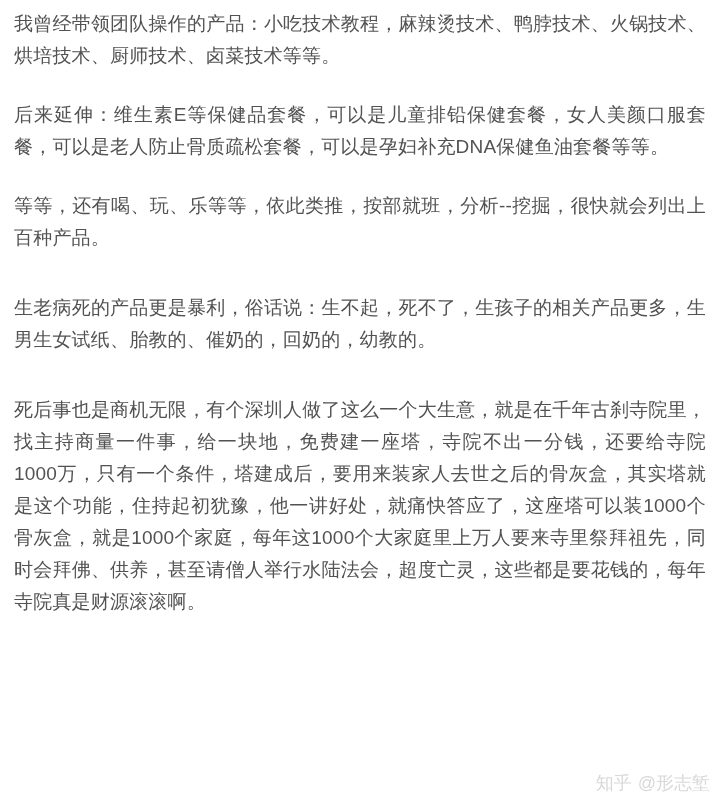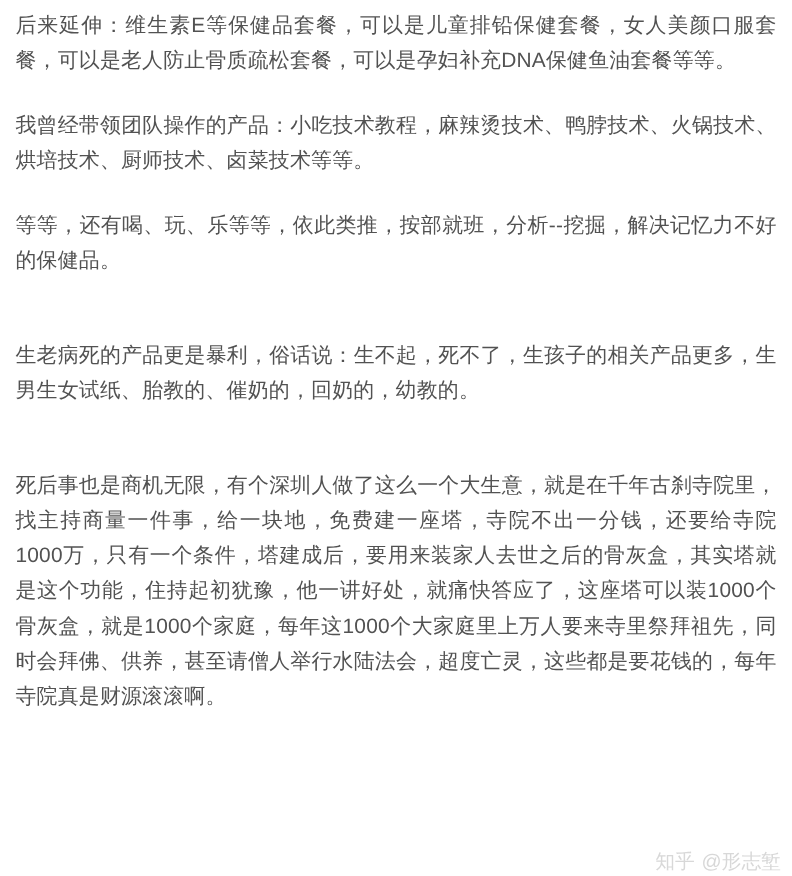--- a/index.html
+++ b/index.html
@@ -19,42 +19,42 @@
     color: #525252;
     font-size: 19px;
     line-height: 32px;
     text-align: justify;
   }
   .article p {
     margin: 0 0 27px 0;
     letter-spacing: 0.2px;
   }
   .article p.gap-before {
-    margin-top: 54px; 
+    margin-top: 38px; 
   }
   .watermark {
     position: absolute;
     top: 772px;
     right: 10px;
     color: #d8d8d8;
     font-size: 18px;
     line-height: 22px;
     white-space: nowrap;
     user-select: none;
   }
   .watermark .brand {
     margin-right: 6px;
   }
 </style>
 </head>
 <body>
 
 <div class="article">
+  <p>我曾经带领团队操作的产品：小吃技术教程，麻辣烫技术、鸭脖技术、火锅技术、烘培技术、厨师技术、卤菜技术等等。</p>
   <p>后来延伸：维生素E等保健品套餐，可以是儿童排铅保健套餐，女人美颜口服套餐，可以是老人防止骨质疏松套餐，可以是孕妇补充DNA保健鱼油套餐等等。</p>
-  <p>我曾经带领团队操作的产品：小吃技术教程，麻辣烫技术、鸭脖技术、火锅技术、烘培技术、厨师技术、卤菜技术等等。</p>
-  <p>等等，还有喝、玩、乐等等，依此类推，按部就班，分析--挖掘，解决记忆力不好的保健品。</p>
+  <p>等等，还有喝、玩、乐等等，依此类推，按部就班，分析--挖掘，很快就会列出上百种产品。</p>
   <p class="gap-before">生老病死的产品更是暴利，俗话说：生不起，死不了，生孩子的相关产品更多，生男生女试纸、胎教的、催奶的，回奶的，幼教的。</p>
   <p class="gap-before">死后事也是商机无限，有个深圳人做了这么一个大生意，就是在千年古刹寺院里，找主持商量一件事，给一块地，免费建一座塔，寺院不出一分钱，还要给寺院1000万，只有一个条件，塔建成后，要用来装家人去世之后的骨灰盒，其实塔就是这个功能，住持起初犹豫，他一讲好处，就痛快答应了，这座塔可以装1000个骨灰盒，就是1000个家庭，每年这1000个大家庭里上万人要来寺里祭拜祖先，同时会拜佛、供养，甚至请僧人举行水陆法会，超度亡灵，这些都是要花钱的，每年寺院真是财源滚滚啊。</p>
 </div>
 
 <div class="watermark">
   <span class="brand">知乎</span><span>@形志堑</span>
 </div>
 
 </body></html>

